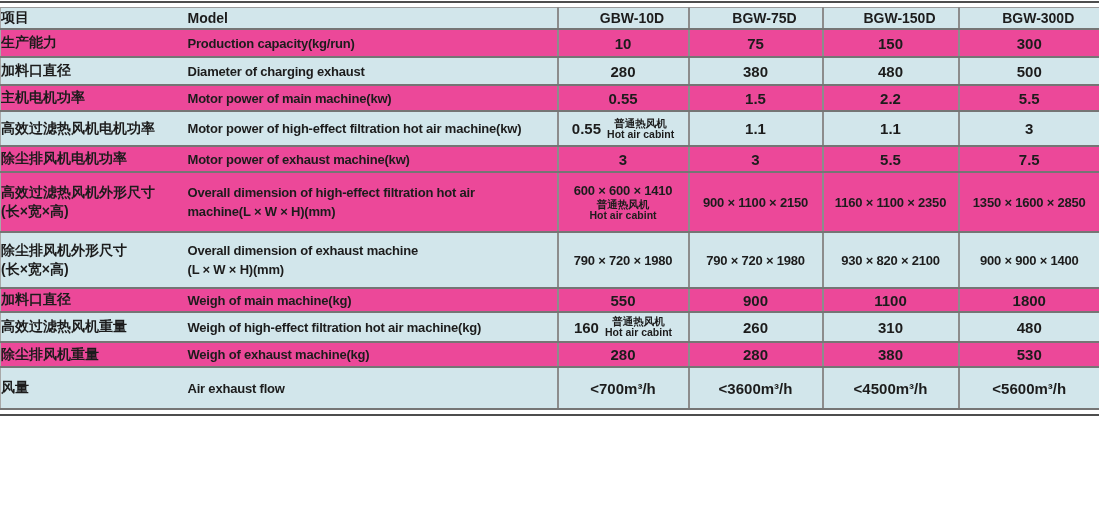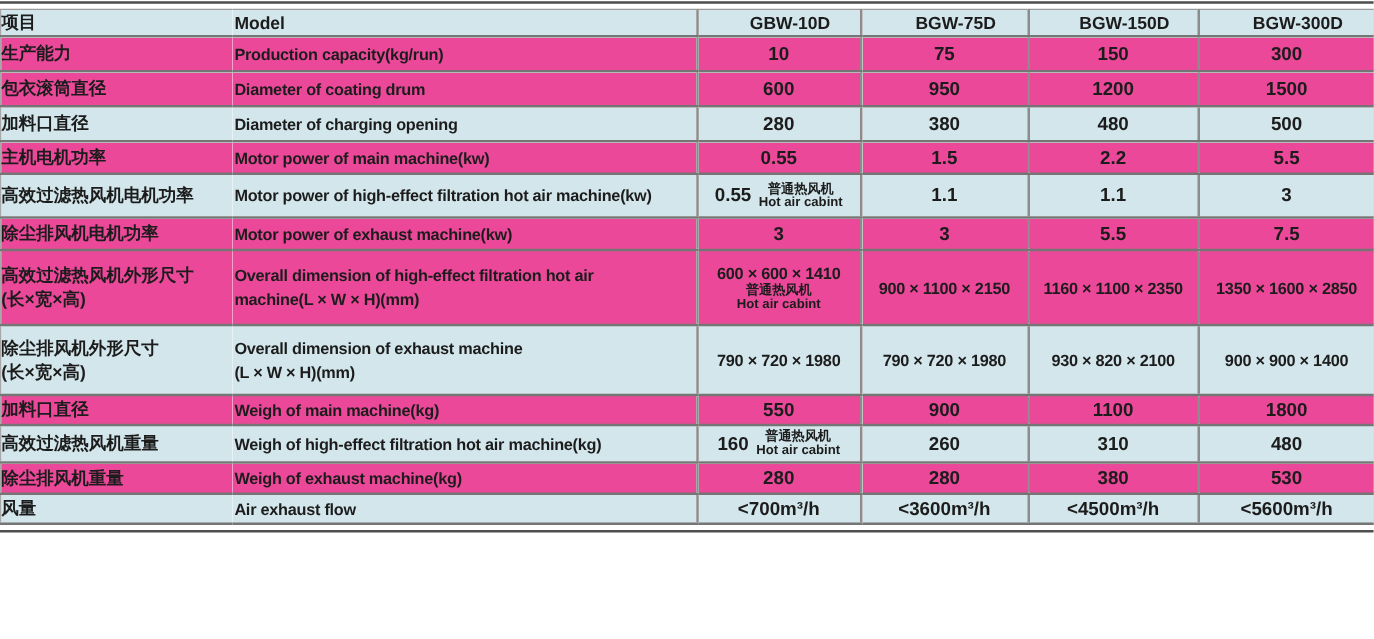--- a/index.html
+++ b/index.html
@@ -80,31 +80,23 @@
   </thead>
   <tbody>
     <tr class="white" style="height:28px">
       <td class="c-item">生产能力</td>
       <td class="c-en">Production capacity(kg/run)</td>
       <td class="c-val vline">10</td>
       <td class="c-val vline">75</td>
       <td class="c-val vline">150</td>
       <td class="c-val vline">300</td>
     </tr>
-    <tr class="white" style="height:28px">
-      <td class="c-item">包衣滚筒直径</td>
-      <td class="c-en">Diameter of coating drum</td>
-      <td class="c-val vline">600</td>
-      <td class="c-val vline">950</td>
-      <td class="c-val vline">1200</td>
-      <td class="c-val vline">1500</td>
-    </tr>
     <tr class="blue" style="height:28px">
       <td class="c-item">加料口直径</td>
-      <td class="c-en">Diameter of charging opening</td>
+      <td class="c-en">Diameter of charging exhaust</td>
       <td class="c-val vline">280</td>
       <td class="c-val vline">380</td>
       <td class="c-val vline">480</td>
       <td class="c-val vline">500</td>
     </tr>
     <tr class="white" style="height:26px">
       <td class="c-item">主机电机功率</td>
       <td class="c-en">Motor power of main machine(kw)</td>
       <td class="c-val vline">0.55</td>
       <td class="c-val vline">1.5</td>
@@ -192,21 +184,21 @@
       <td class="c-val vline">480</td>
     </tr>
     <tr class="white" style="height:25px">
       <td class="c-item">除尘排风机重量</td>
       <td class="c-en">Weigh of exhaust machine(kg)</td>
       <td class="c-val vline">280</td>
       <td class="c-val vline">280</td>
       <td class="c-val vline">380</td>
       <td class="c-val vline">530</td>
     </tr>
-    <tr class="blue" style="height:24px">
+    <tr class="blue" style="height:42px">
       <td class="c-item">风量</td>
       <td class="c-en">Air exhaust flow</td>
       <td class="c-val vline">&lt;700m³/h</td>
       <td class="c-val vline">&lt;3600m³/h</td>
       <td class="c-val vline">&lt;4500m³/h</td>
       <td class="c-val vline">&lt;5600m³/h</td>
     </tr>
   </tbody>
 </table>
 </div>

